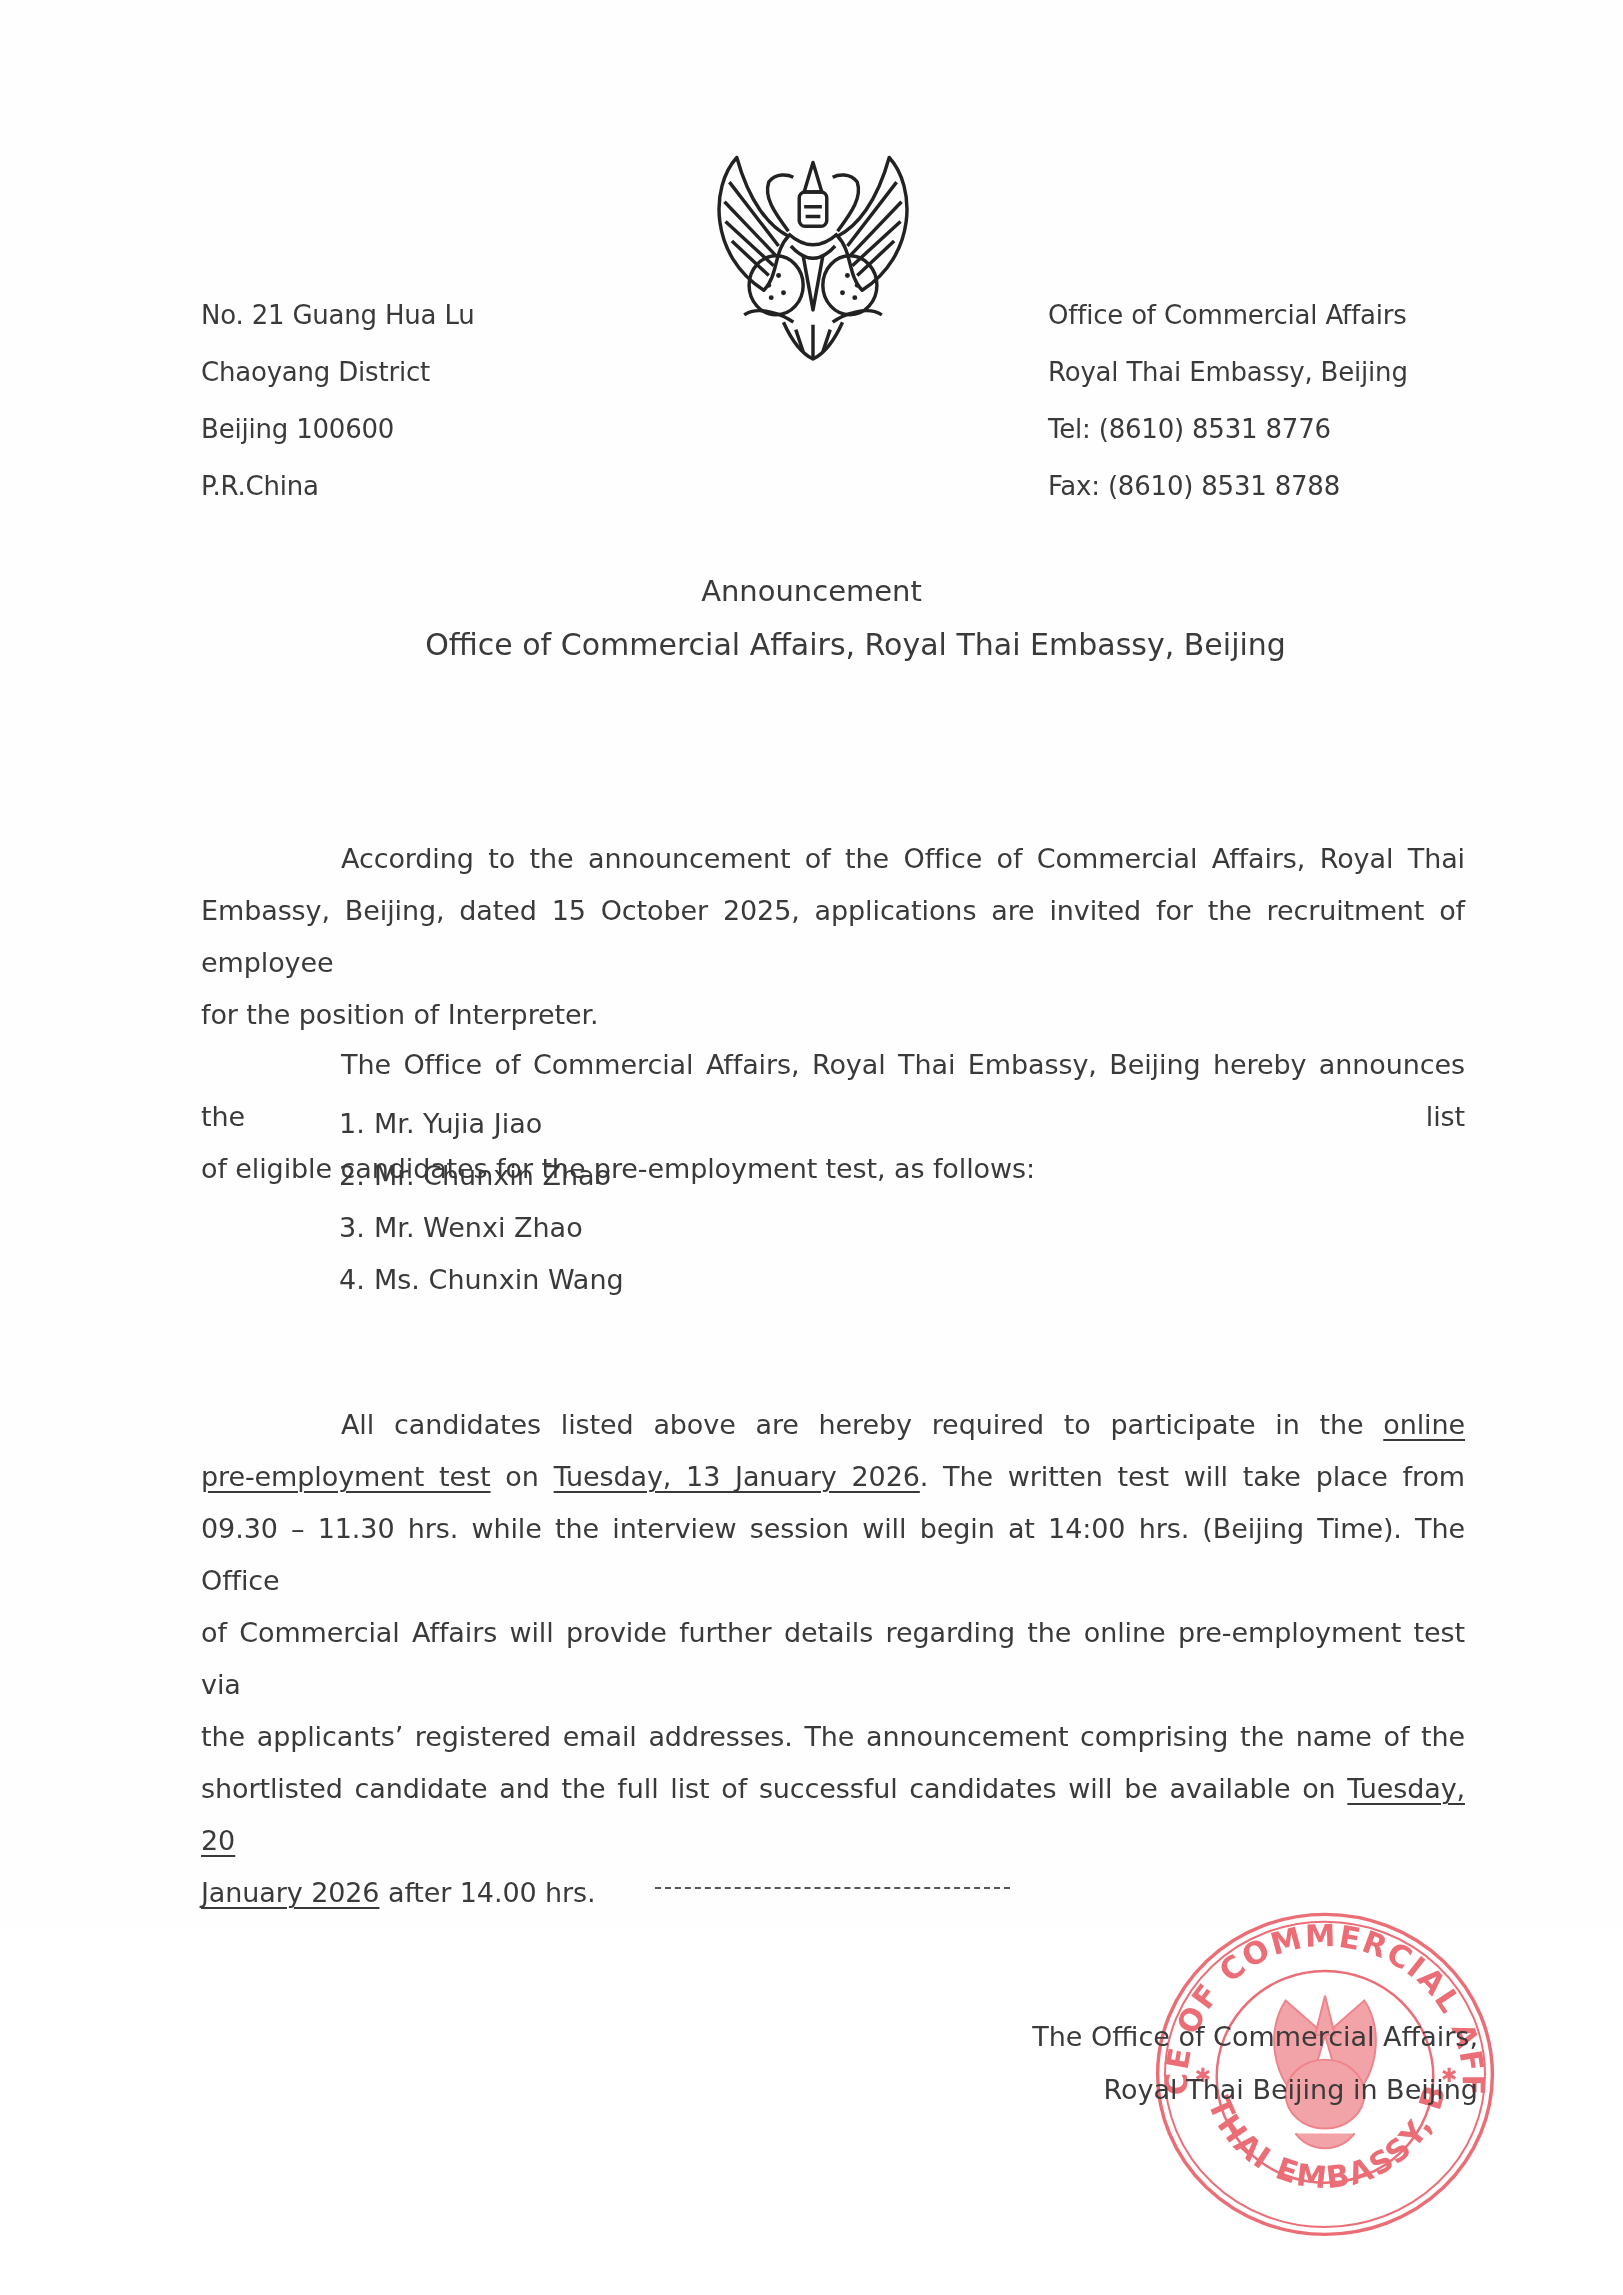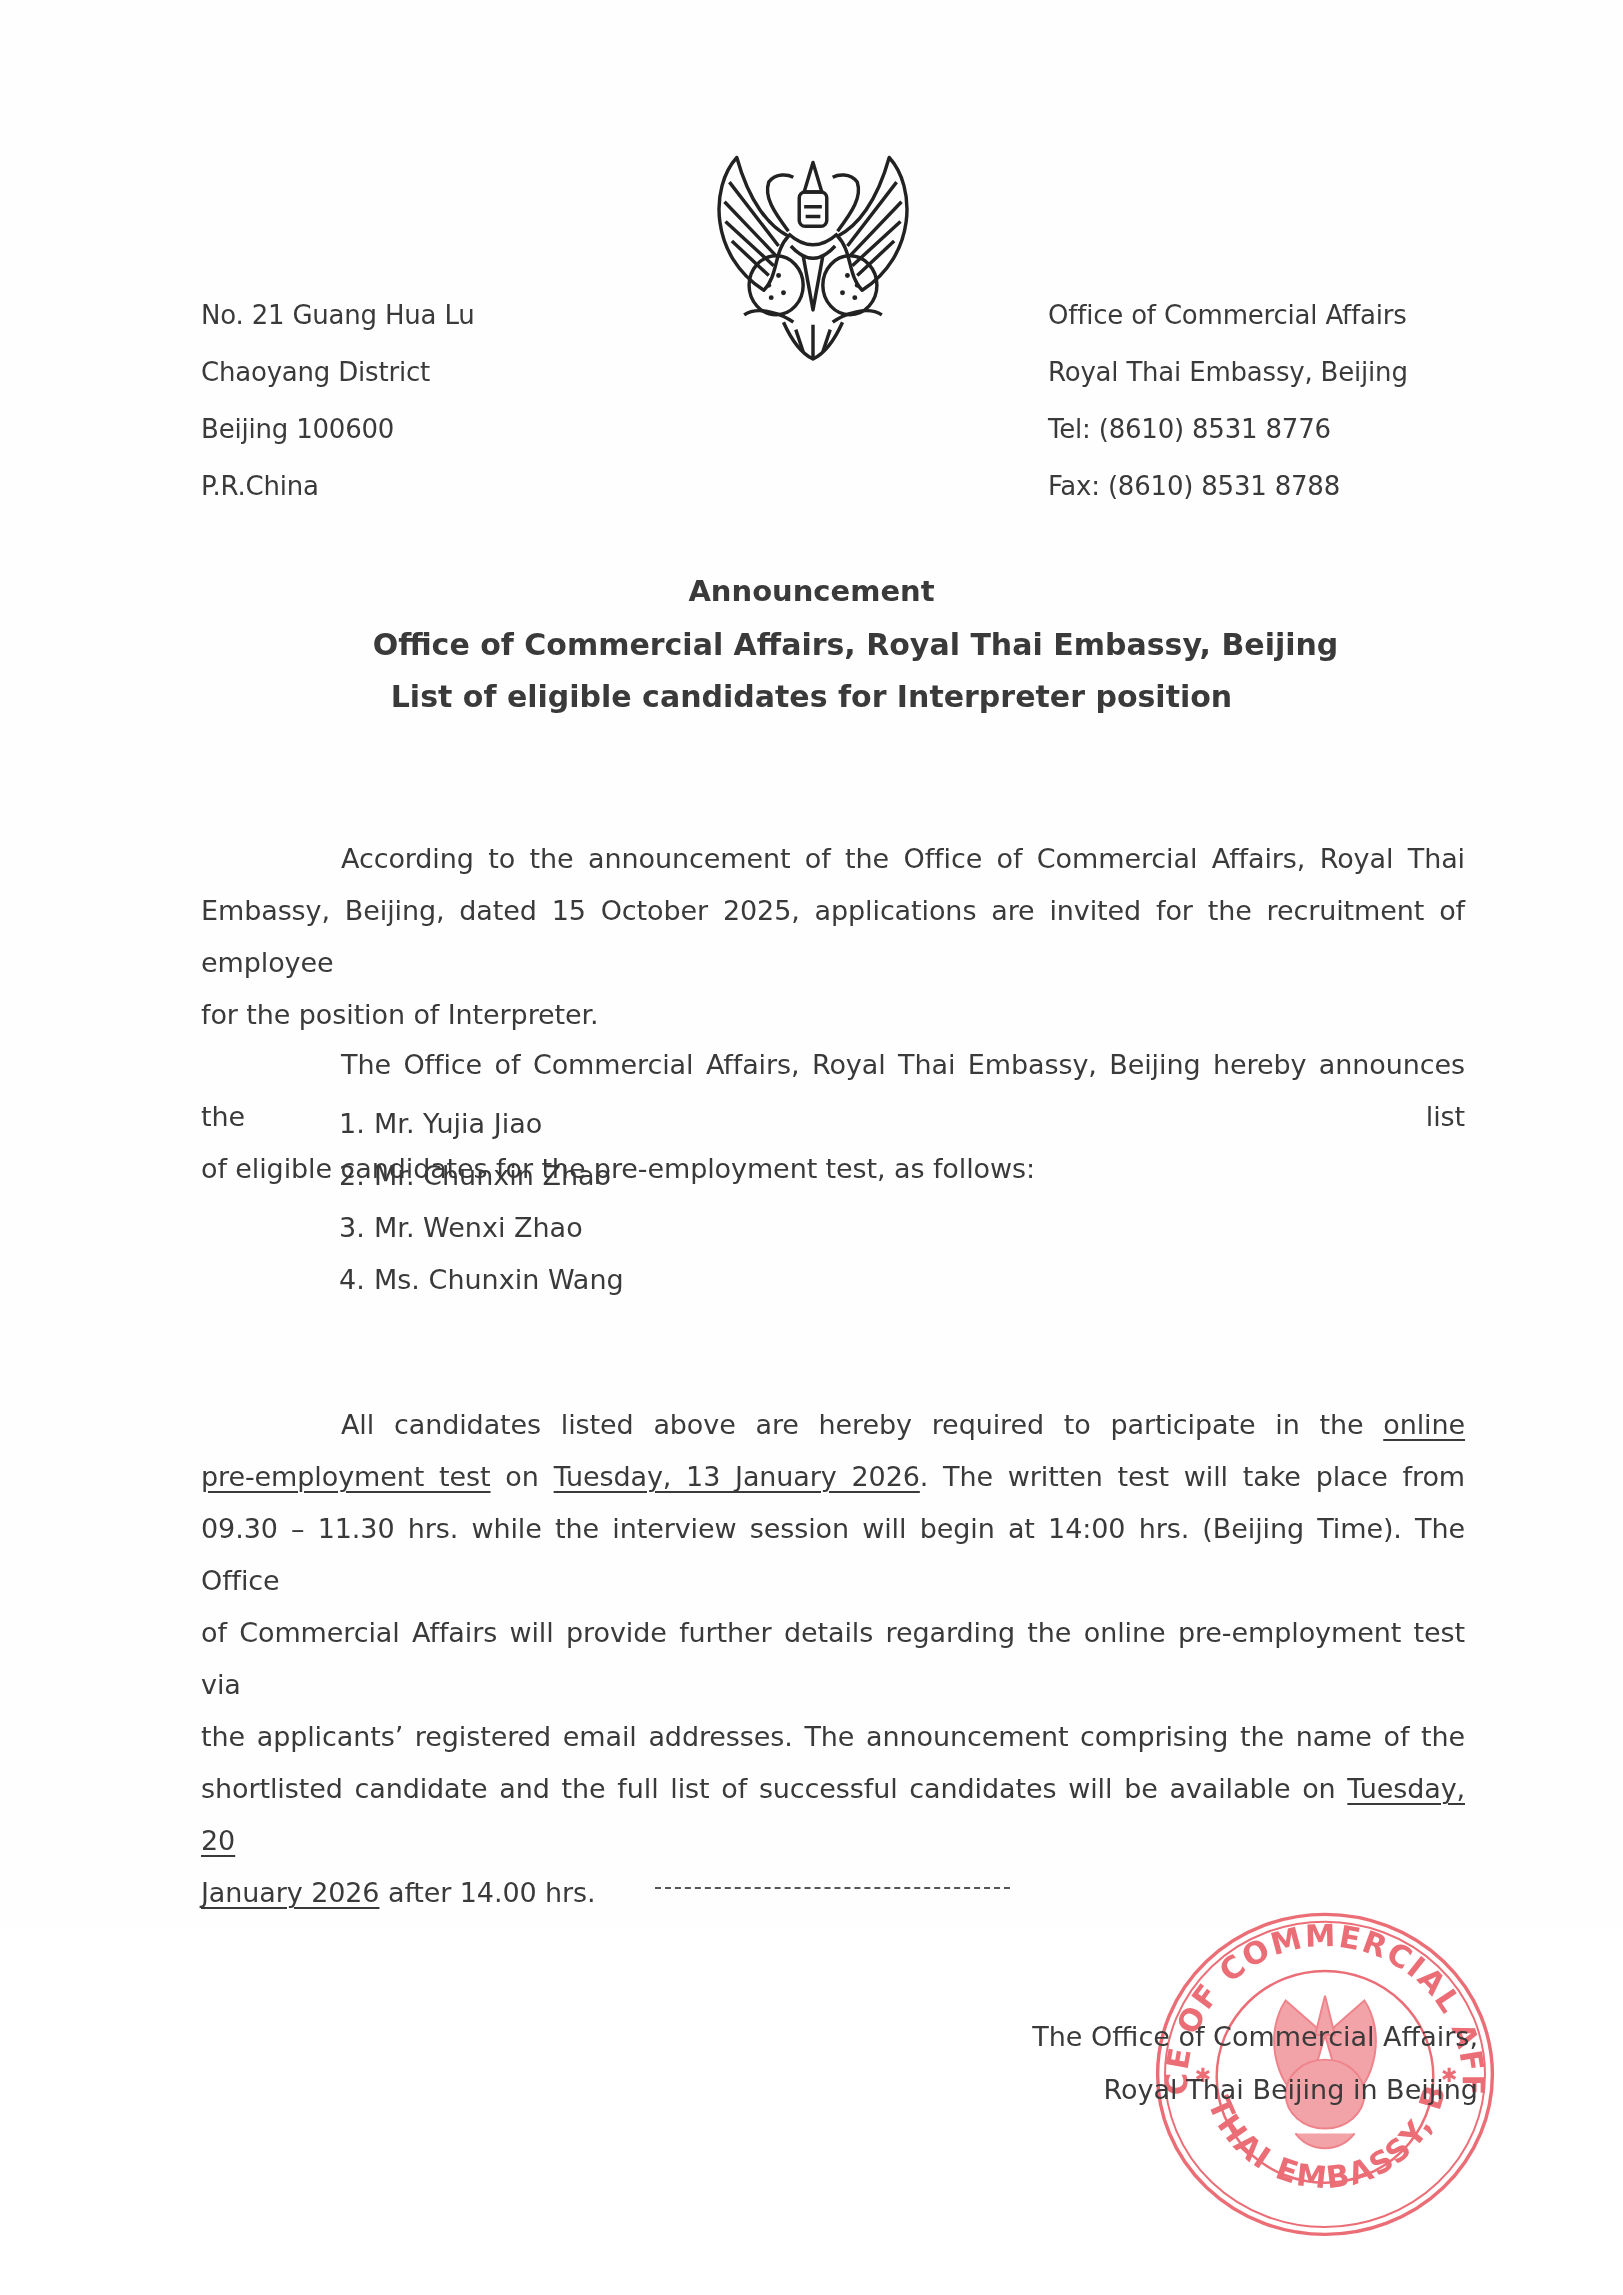--- a/index.html
+++ b/index.html
@@ -13,21 +13,21 @@
   
   .emblem { position: absolute; left: 690px; top: 128px; width: 246px; height: 236px; }
 
   
   .addr { position: absolute; font-size: 26px; line-height: 57px; letter-spacing: -0.2px; }
   .addr-left { left: 201px; top: 287px; }
   .addr-right { left: 1048px; top: 287px; }
   .addr div { white-space: nowrap; }
 
   
-  .heading { position: absolute; left: 0; width: 1623px; text-align: center; font-weight: bold; }
+  .heading { position: absolute; left: 0; width: 1623px; text-align: center; font-weight: normal; }
   .h-title { top: 574px; font-size: 29px; }
   .h-office { top: 627px; font-size: 30px; padding-left: 44px; }
   .h-list { top: 679px; font-size: 30px; }
 
   
   .body-block { position: absolute; left: 201px; width: 1264px; font-size: 27px; line-height: 52px; text-align: justify; letter-spacing: -0.1px; }
   .para1 { top: 833px; }
   .para2 { top: 1039px; }
   .para3 { top: 1399px; }
   .indent { display: inline-block; width: 140px; }
@@ -101,21 +101,20 @@
 
   <div class="addr addr-right">
     <div>Office of Commercial Affairs</div>
     <div>Royal Thai Embassy, Beijing</div>
     <div>Tel: (8610) 8531 8776</div>
     <div>Fax: (8610) 8531 8788</div>
   </div>
 
   <div class="heading h-title">Announcement</div>
   <div class="heading h-office">Office of Commercial Affairs, Royal Thai Embassy, Beijing</div>
-  <div class="heading h-list">List of eligible candidates for Interpreter position</div>
 
   <div class="body-block para1">
     <div class="jl"><span class="indent"></span><span>According to the announcement of the Office of Commercial Affairs, Royal Thai</span></div>
     <div class="jl">Embassy, Beijing, dated 15 October 2025, applications are invited for the recruitment of employee</div>
     <div>for the position of Interpreter.</div>
   </div>
 
   <div class="body-block para2">
     <div class="jl"><span class="indent"></span><span>The Office of Commercial Affairs, Royal Thai Embassy, Beijing hereby announces the list</span></div>
     <div>of eligible candidates for the pre-employment test, as follows:</div>

